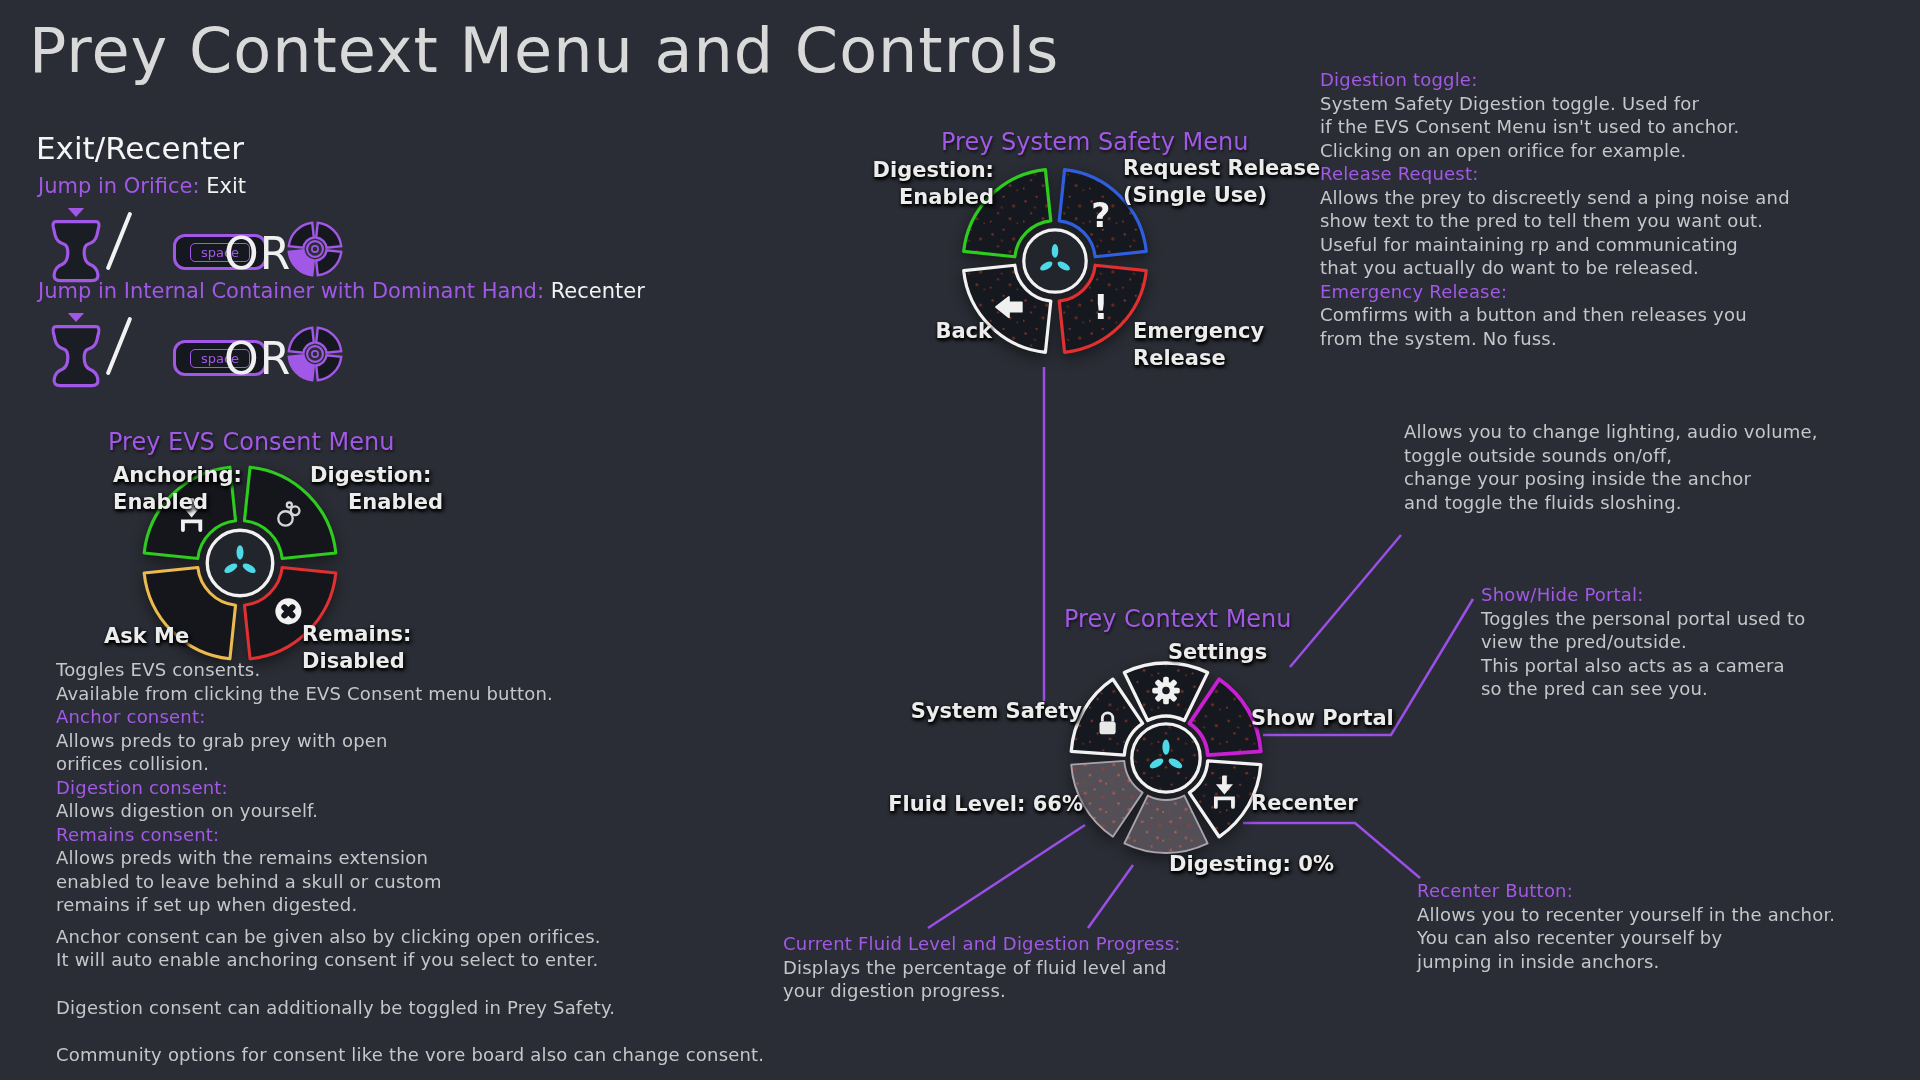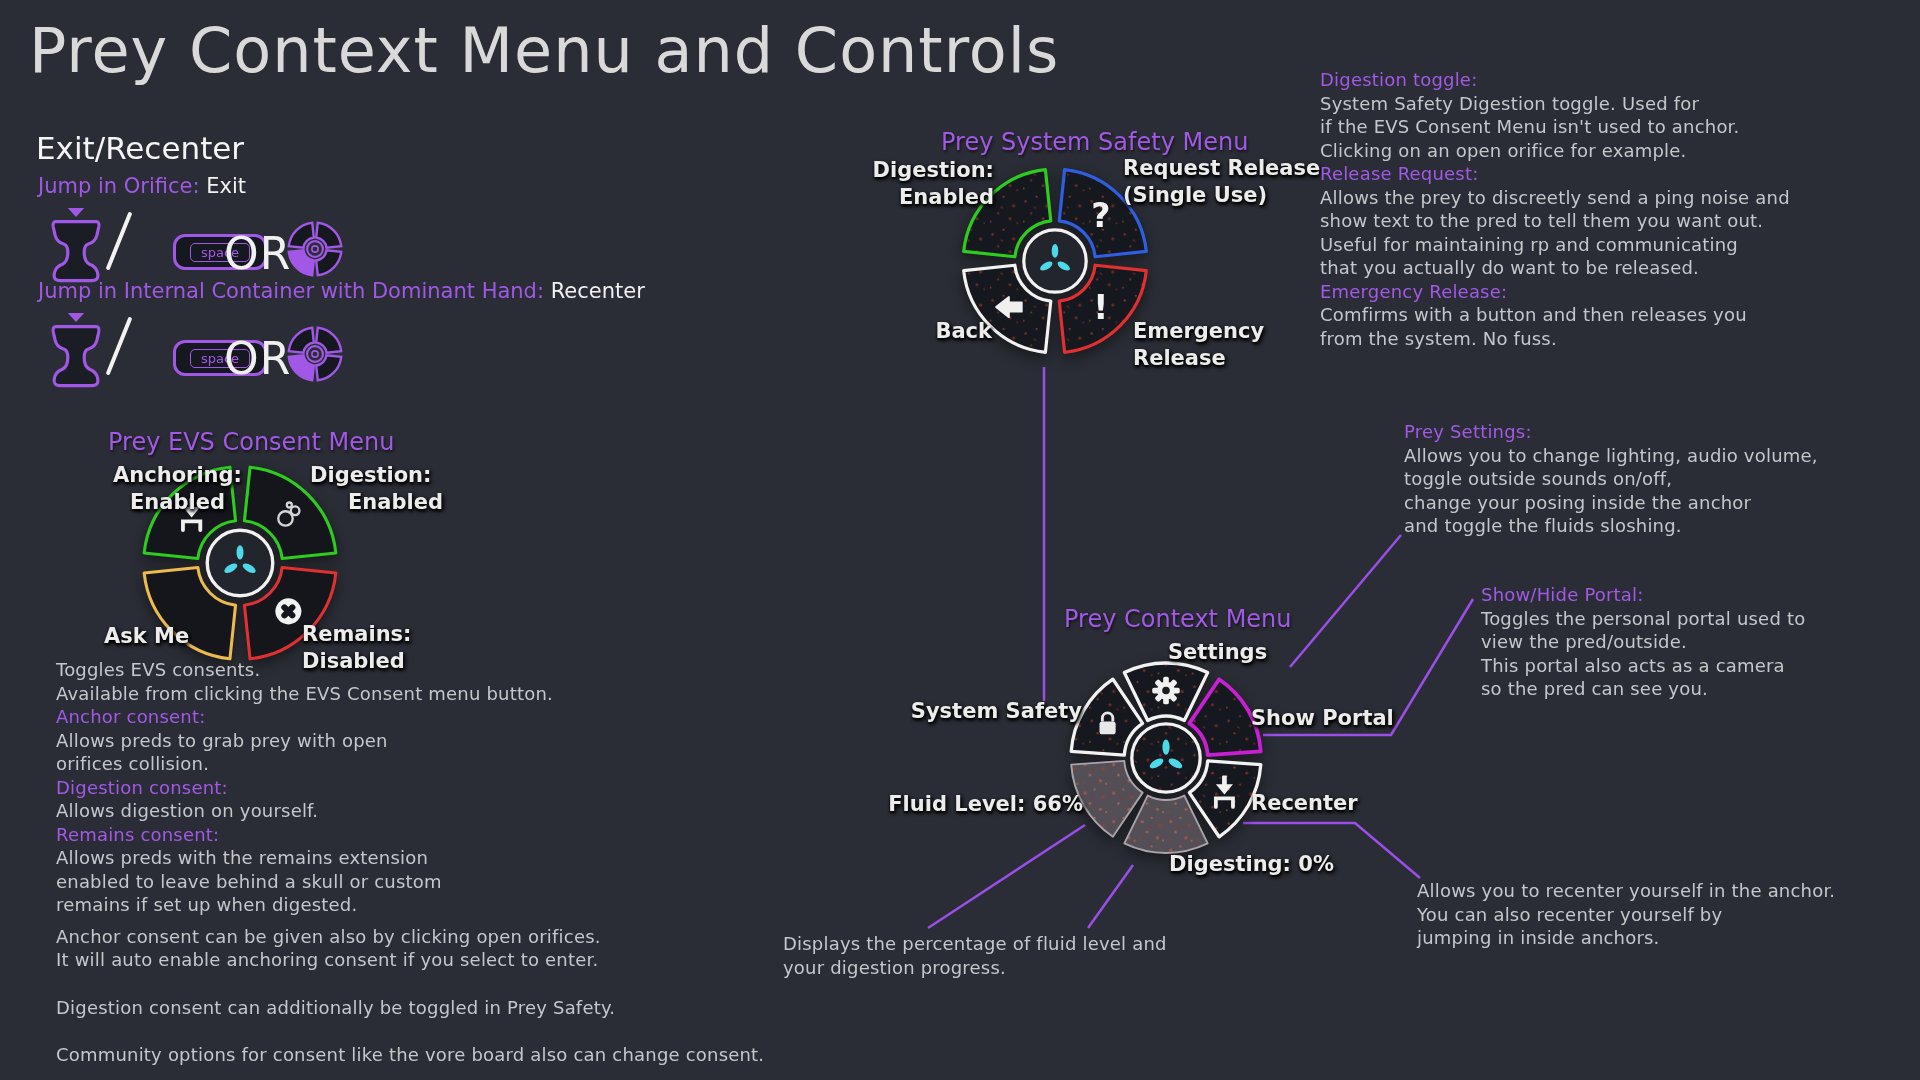--- a/index.html
+++ b/index.html
@@ -143,21 +143,21 @@
       </g>
     </g>
     <circle cx="110" cy="110" r="34" fill="#22252c" stroke="#f2f2f2" stroke-width="3.5"></circle>
     <g fill="#4ed9e8">
       <ellipse cx="110" cy="99" rx="3.6" ry="7.5"></ellipse>
       <ellipse cx="110" cy="99" rx="3.6" ry="7.5" transform="rotate(120 110 110)"></ellipse>
       <ellipse cx="110" cy="99" rx="3.6" ry="7.5" transform="rotate(240 110 110)"></ellipse>
     </g>
   </svg>
 
-  <div class="abs menu-label" style="right:1678px;top:462px;text-align:center">
+  <div class="abs menu-label" style="right:1678px;top:462px;text-align:left">
     <div>Anchoring:</div>
     <div>Enabled</div>
   </div>
   <div class="abs menu-label" style="left:310px;top:462px">
     <div>Digestion:</div>
     <div class="indent">Enabled</div>
   </div>
   <div class="abs menu-label" style="left:104px;top:623px">Ask Me</div>
   <div class="abs menu-label" style="left:302px;top:621px">
     <div>Remains:</div>
@@ -223,21 +223,20 @@
     <div>Allows the prey to discreetly send a ping noise and</div>
     <div>show text to the pred to tell them you want out.</div>
     <div>Useful for maintaining rp and communicating</div>
     <div>that you actually do want to be released.</div>
     <div class="purple">Emergency Release:</div>
     <div>Comfirms with a button and then releases you</div>
     <div>from the system. No fuss.</div>
   </div>
 
   <div class="abs note" style="left:1404px;top:420px">
-    <div class="purple">Prey Settings:</div>
     <div>Allows you to change lighting, audio volume,</div>
     <div>toggle outside sounds on/off,</div>
     <div>change your posing inside the anchor</div>
     <div>and toggle the fluids sloshing.</div>
   </div>
 
   <div class="abs note" style="left:1481px;top:583px">
     <div class="purple">Show/Hide Portal:</div>
     <div>Toggles the personal portal used to</div>
     <div>view the pred/outside.</div>
@@ -284,23 +283,25 @@
   </svg>
 
   <div class="abs menu-label" style="left:1168px;top:639px">Settings</div>
   <div class="abs menu-label" style="right:838px;top:698px;text-align:right">System Safety</div>
   <div class="abs menu-label" style="left:1251px;top:705px">Show Portal</div>
   <div class="abs menu-label" style="right:837px;top:791px;text-align:right">Fluid Level: 66%</div>
   <div class="abs menu-label" style="left:1251px;top:790px">Recenter</div>
   <div class="abs menu-label" style="left:1169px;top:851px">Digesting: 0%</div>
 
   <div class="abs note" style="left:783px;top:932px">
+    <div class="purple">Current Fluid Level and Digestion Progress:</div>
     <div>Displays the percentage of fluid level and</div>
     <div>your digestion progress.</div>
   </div>
 
   <div class="abs note" style="left:1417px;top:879px">
+    <div class="purple">Recenter Button:</div>
     <div>Allows you to recenter yourself in the anchor.</div>
     <div>You can also recenter yourself by</div>
     <div>jumping in inside anchors.</div>
   </div>
 
 </div>
 
 </body></html>

